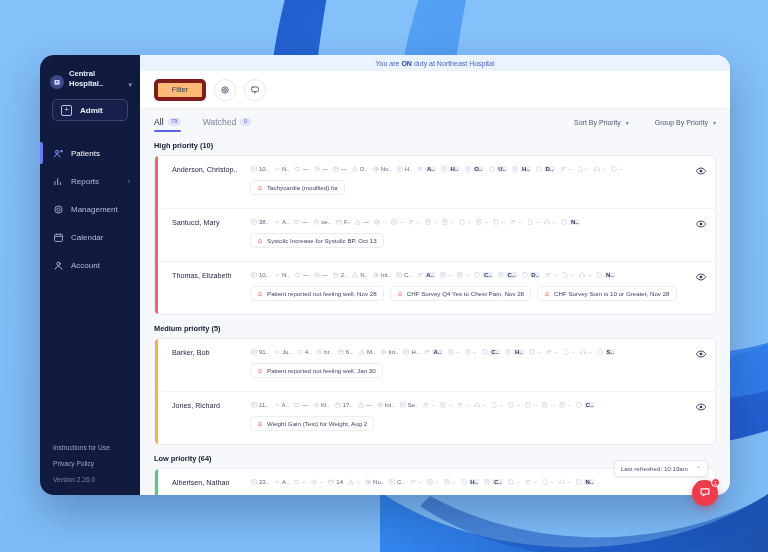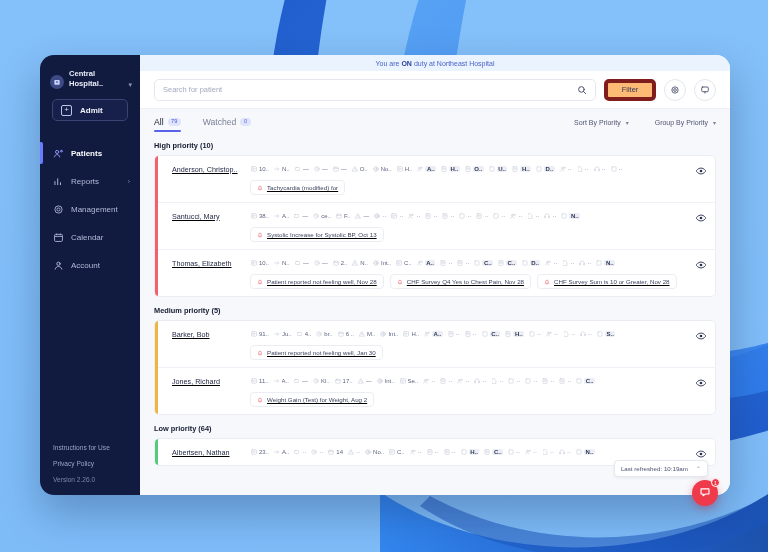--- a/index.html
+++ b/index.html
@@ -65,21 +65,21 @@
 
   .nav { margin-top: 18px; display: flex; flex-direction: column; }
   .nav-item {
     display: flex; align-items: center; gap: 7px;
     height: 28px; padding-left: 13px; position: relative;
     cursor: pointer;
   }
   .nav-item .nav-ico { width: 11px; height: 11px; flex: 0 0 11px; display:flex; align-items:center; justify-content:center; }
   .nav-item .nav-ico svg { width: 11px; height: 11px; }
   .nav-label { font-size: 8px; color: #b3bcd8; }
-  .nav-item.active .nav-label { color: #fff; font-weight: 700; }
+  .nav-item.active .nav-label { color: #fff; font-weight: 400; }
   .nav-item.active .nav-ico svg { stroke: #8e9bff; }
   .nav-item.active::before {
     content: ""; position: absolute; left: 0; top: 3px; bottom: 3px;
     width: 2.5px; background: #6a7bff; border-radius: 0 2px 2px 0;
   }
   .nav-chevron { margin-left: auto; margin-right: 10px; color: #7b86ad; font-size: 7px; }
 
   .side-footer {
     margin-top: auto; padding: 0 0 12px 13px;
     display: flex; flex-direction: column; gap: 9px;
@@ -150,21 +150,21 @@
   
   .list-area { flex: 1; overflow: hidden; padding: 0 14px; position: relative; background:#f7f8fb;}
   .group-title { font-size: 7.4px; font-weight: 700; color: #151c32; margin: 9px 0 5px 0; }
   .group-card {
     background: #fff; border-radius: 5px; overflow: hidden;
     border: 1px solid #ecedf3;
     display: flex;
   }
   .prio-bar { width: 3px; flex: 0 0 3px; }
   .rows { flex: 1; min-width: 0; }
-  .p-row { border-bottom: 1px solid #f0f1f6; padding: 7px 8px 7px 14px; text-decoration: underline; }
+  .p-row { border-bottom: 1px solid #f0f1f6; padding: 7px 8px 13px 14px; }
   .p-row:last-child { border-bottom: none; }
   .p-main { display: flex; align-items: center; gap: 5px; }
   .p-name { font-size: 7.2px; color: #232a45; width: 74px; flex: 0 0 74px; overflow: hidden; white-space: nowrap; }
   .cells { display: flex; align-items: center; gap: 5px; flex: 1; min-width: 0; overflow: hidden; }
   .cell {
     display: flex; align-items: center; gap: 2px;
     font-size: 6px; color: #5d6480; white-space: nowrap;
   }
   .cell .ci { width: 6px; height: 6px; flex: 0 0 6px; opacity: .55; }
   .cell .ci svg { width: 6px; height: 6px; display: block; }
@@ -321,29 +321,20 @@
 
   <section class="main">
 
     <div class="duty-banner">
       <span>You are</span>
       <b>ON</b>
       <span>duty at Northeast Hospital</span>
     </div>
 
     <div class="toolbar">
-      <div class="search-box">
-        <input type="text" placeholder="Search for patient" style="">
-        <span class="s-ico">
-          <svg viewBox="0 0 14 14" fill="none" stroke="#3a4263" stroke-width="1.3" stroke-linecap="round">
-              <circle cx="6.2" cy="6.2" r="3.9"></circle>
-              <path d="M9.3 9.3L12 12"></path>
-            </svg>
-        </span>
-      </div>
       <div class="filter-btn">
         <span>Filter</span>
       </div>
       <div class="icon-btn">
         <span>
           <svg viewBox="0 0 14 14" fill="none" stroke="#343c59" stroke-width="1.1">
               <circle cx="7" cy="7" r="1.9"></circle>
               <circle cx="7" cy="7" r="4.4"></circle>
             </svg>
         </span>

